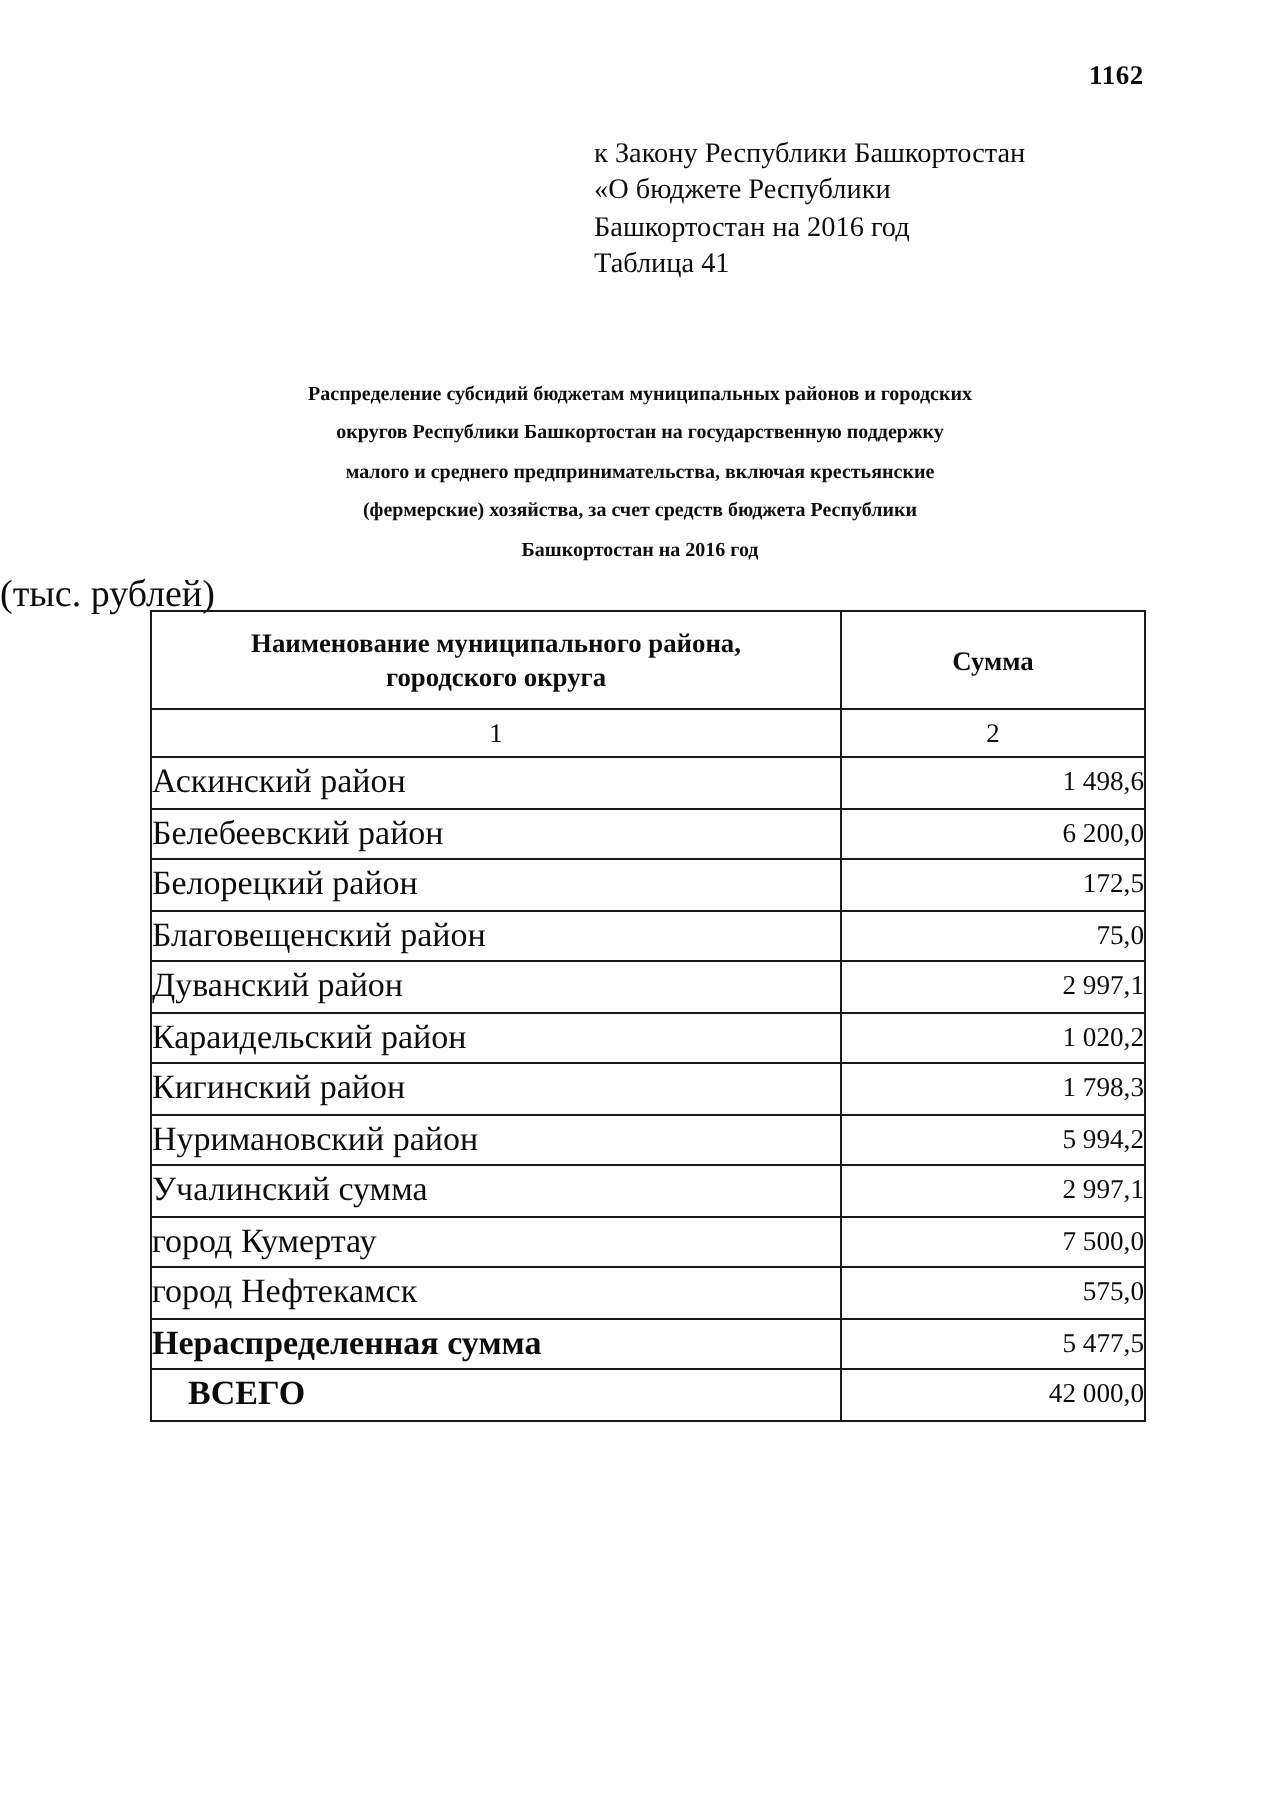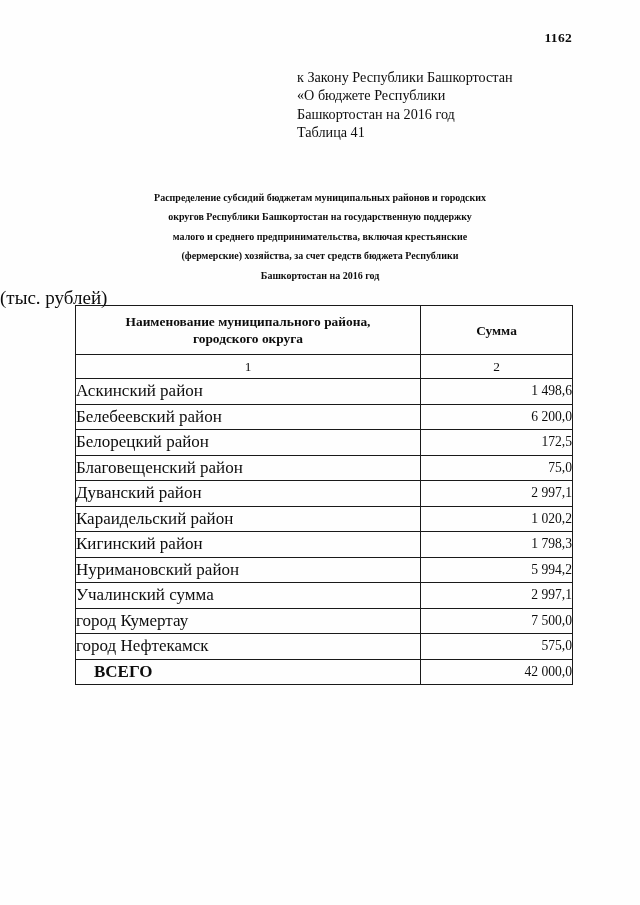--- a/index.html
+++ b/index.html
@@ -210,20 +210,24 @@
           <td class="cell-sum">2 997,1</td>
         </tr>
         <tr class="datarow">
           <td class="cell-name">город Кумертау</td>
           <td class="cell-sum">7 500,0</td>
         </tr>
         <tr class="datarow">
           <td class="cell-name">город Нефтекамск</td>
           <td class="cell-sum">575,0</td>
         </tr>
+        <tr class="datarow row-bold">
+          <td class="cell-name">Нераспределенная сумма</td>
+          <td class="cell-sum">5 477,5</td>
+        </tr>
         <tr class="datarow row-bold-total">
           <td class="cell-name">ВСЕГО</td>
           <td class="cell-sum">42 000,0</td>
         </tr>
       </tbody>
     </table>
   </div>
 
 </div>
 

